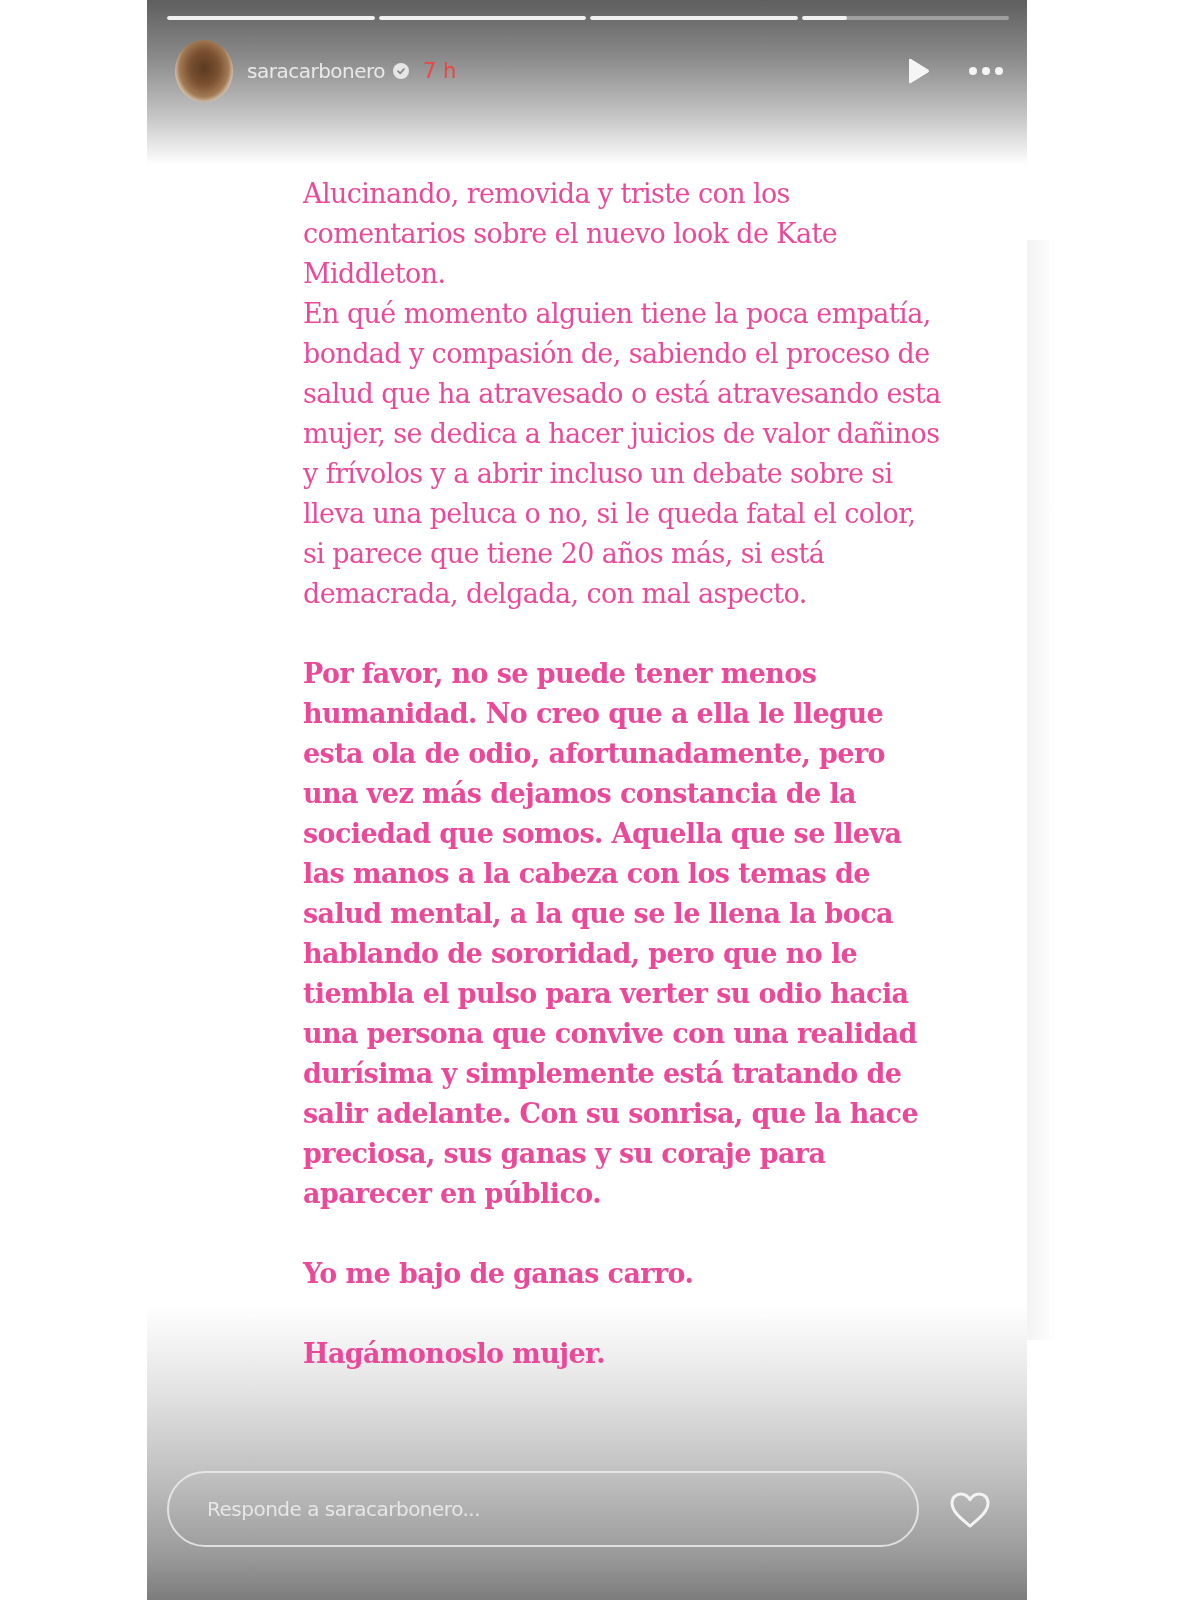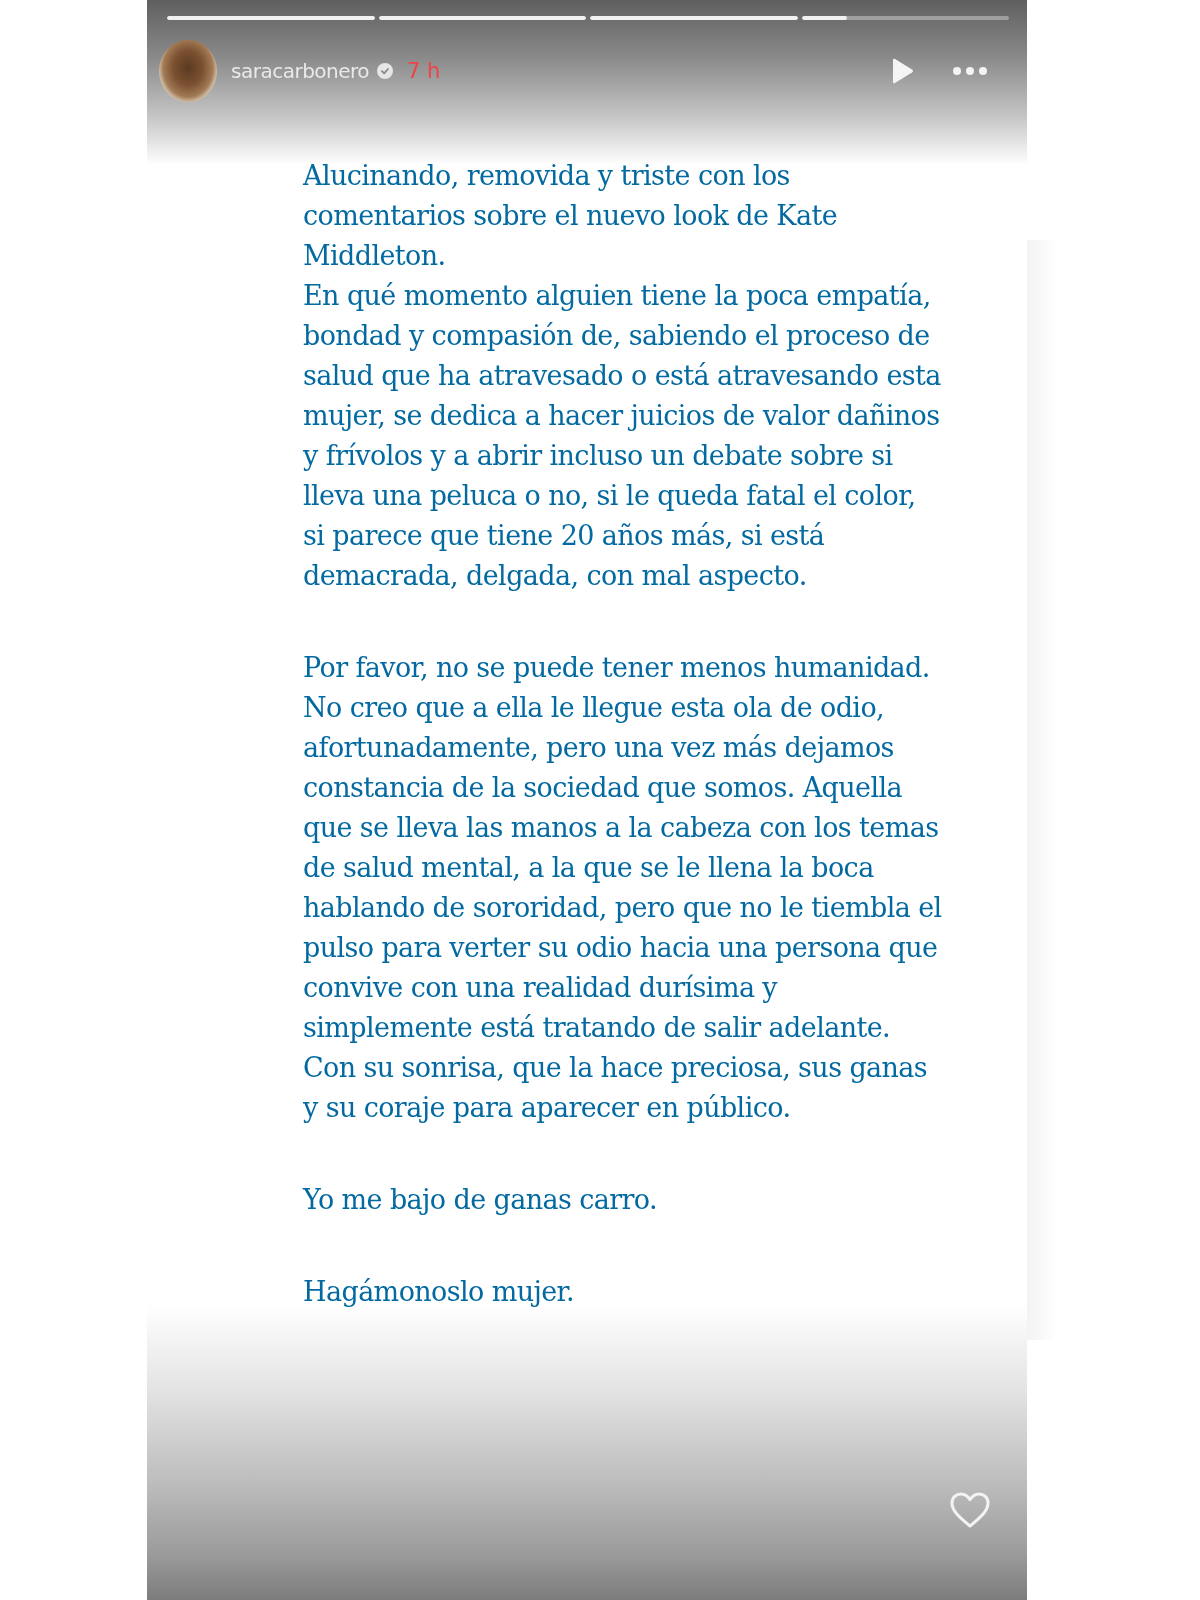--- a/index.html
+++ b/index.html
@@ -64,21 +64,21 @@
       overflow: hidden;
     }
     .seg-fill {
       position: absolute;
       left: 0; top: 0; bottom: 0;
       background: rgba(245,245,245,0.95);
       border-radius: 2px;
     }
     .header {
       position: absolute;
-      left: 12px;
+      left: 28px;
       top: 40px;
       width: 842px;
       height: 62px;
       display: flex;
       align-items: center;
     }
     .avatar {
       width: 58px;
       height: 62px;
       border-radius: 50%;
@@ -121,30 +121,30 @@
       align-items: center;
       margin-right: 14px;
     }
     .dot {
       width: 8px; height: 8px; border-radius: 50%;
       background: #f4f4f4;
     }
     .content {
       position: absolute;
       left: 156px;
-      top: 156px;
+      top: 174px;
       width: 640px;
       font-family: "DejaVu Serif", serif;
       font-size: 27px;
       line-height: 40px;
-      color: #0369a1;
+      color: #ec4899;
       letter-spacing: -0.6px;
     }
     .para { margin: 0; white-space: pre-line; }
-    .para + .para { margin-top: 52px; }
+    .para + .para { margin-top: 40px; font-weight: bold; }
     .reply-bar {
       position: absolute;
       left: 20px;
       top: 1471px;
       width: 752px;
       height: 76px;
       border: 2px solid rgba(235,235,235,0.85);
       border-radius: 40px;
       box-sizing: border-box;
       display: flex;
@@ -220,19 +220,22 @@
   </div>
 
   <div class="content">
     <p class="para">Alucinando, removida y triste con los comentarios sobre el nuevo look de Kate Middleton.
 En qué momento alguien tiene la poca empatía, bondad y compasión de, sabiendo el proceso de salud que ha atravesado o está atravesando esta mujer, se dedica a hacer juicios de valor dañinos y frívolos y a abrir incluso un debate sobre si lleva una peluca o no, si le queda fatal el color, si parece que tiene 20 años más, si está demacrada, delgada, con mal aspecto.</p>
     <p class="para">Por favor, no se puede tener menos humanidad. No creo que a ella le llegue esta ola de odio, afortunadamente, pero una vez más dejamos constancia de la sociedad que somos. Aquella que se lleva las manos a la cabeza con los temas de salud mental, a la que se le llena la boca hablando de sororidad, pero que no le tiembla el pulso para verter su odio hacia una persona que convive con una realidad durísima y simplemente está tratando de salir adelante. Con su sonrisa, que la hace preciosa, sus ganas y su coraje para aparecer en público.</p>
     <p class="para">Yo me bajo de ganas carro.</p>
     <p class="para">Hagámonoslo mujer.</p>
   </div>
 
+  <div class="reply-bar">
+    <input class="reply-input" type="text" placeholder="Responde a saracarbonero..." style="">
+  </div>
 
   <div class="like-btn">
     <svg width="44" height="40" viewBox="0 0 44 40">
       <path d="M22 36 C14 29 4 22 4 13 C4 7.5 8.2 4 12.8 4 C16.6 4 19.8 6.2 22 9.6 C24.2 6.2 27.4 4 31.2 4 C35.8 4 40 7.5 40 13 C40 22 30 29 22 36 Z" fill="none" stroke="#f3f3f3" stroke-width="3" stroke-linejoin="round"></path>
     </svg>
   </div>
 </div>
 
 </body></html>

